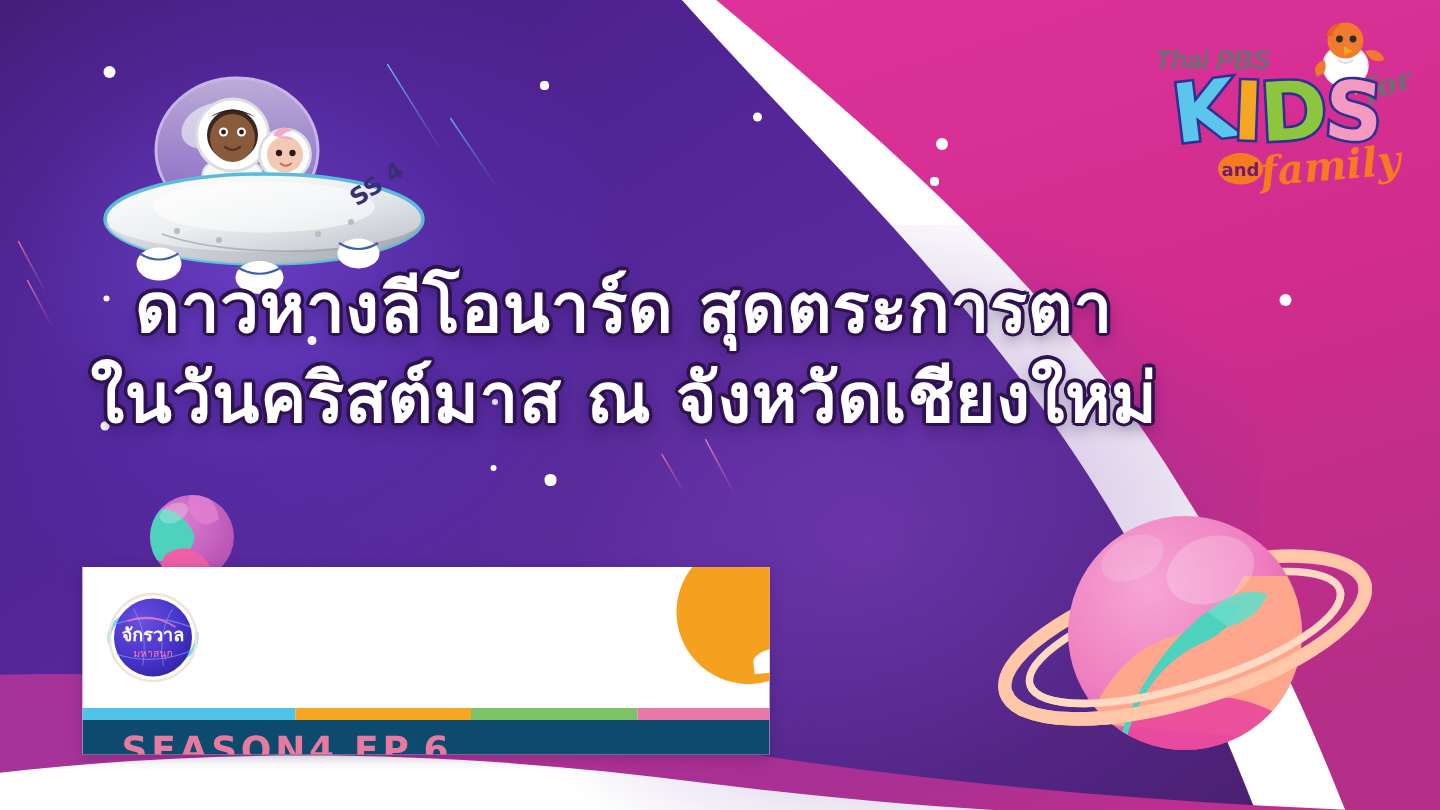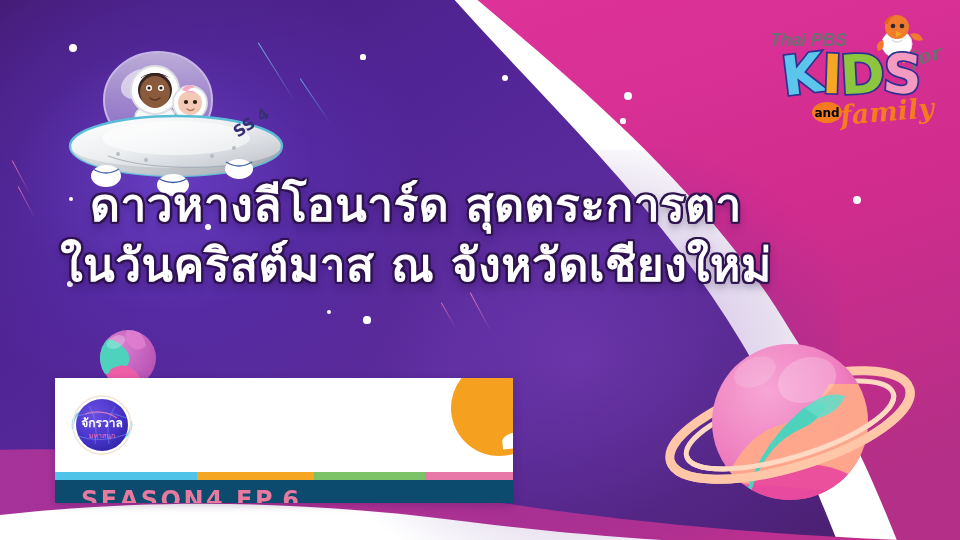--- a/index.html
+++ b/index.html
@@ -72,21 +72,21 @@
     -webkit-text-stroke:3.5px #2e3192;
     paint-order:stroke fill;
     display:inline-block;
   }
   .k-k{color:#5bc5ec;transform:rotate(-7deg);}
   .k-i{color:#f5a623;transform:rotate(2deg);margin-left:-2px;}
   .k-d{color:#8cc63f;transform:rotate(-3deg);margin-left:-2px;}
   .k-s{color:#f49ac1;transform:rotate(4deg);margin-left:-2px;}
   .andbadge{
     position:absolute;left:46px;top:88px;
-    background:#f47b20;color:#000000;border-radius:50%;
+    background:#f47b20;color:#701a75;border-radius:50%;
     width:30px;height:21px;
     font-family:"DejaVu Sans","Liberation Sans",sans-serif;
     font-weight:bold;font-size:12px;
     display:flex;align-items:center;justify-content:center;
   }
   .familyword{
     position:absolute;left:74px;top:82px;
     font-family:"DejaVu Serif","Liberation Serif",serif;
     font-style:italic;font-weight:bold;font-size:27px;color:#f47b20;
     transform:rotate(-5deg);

